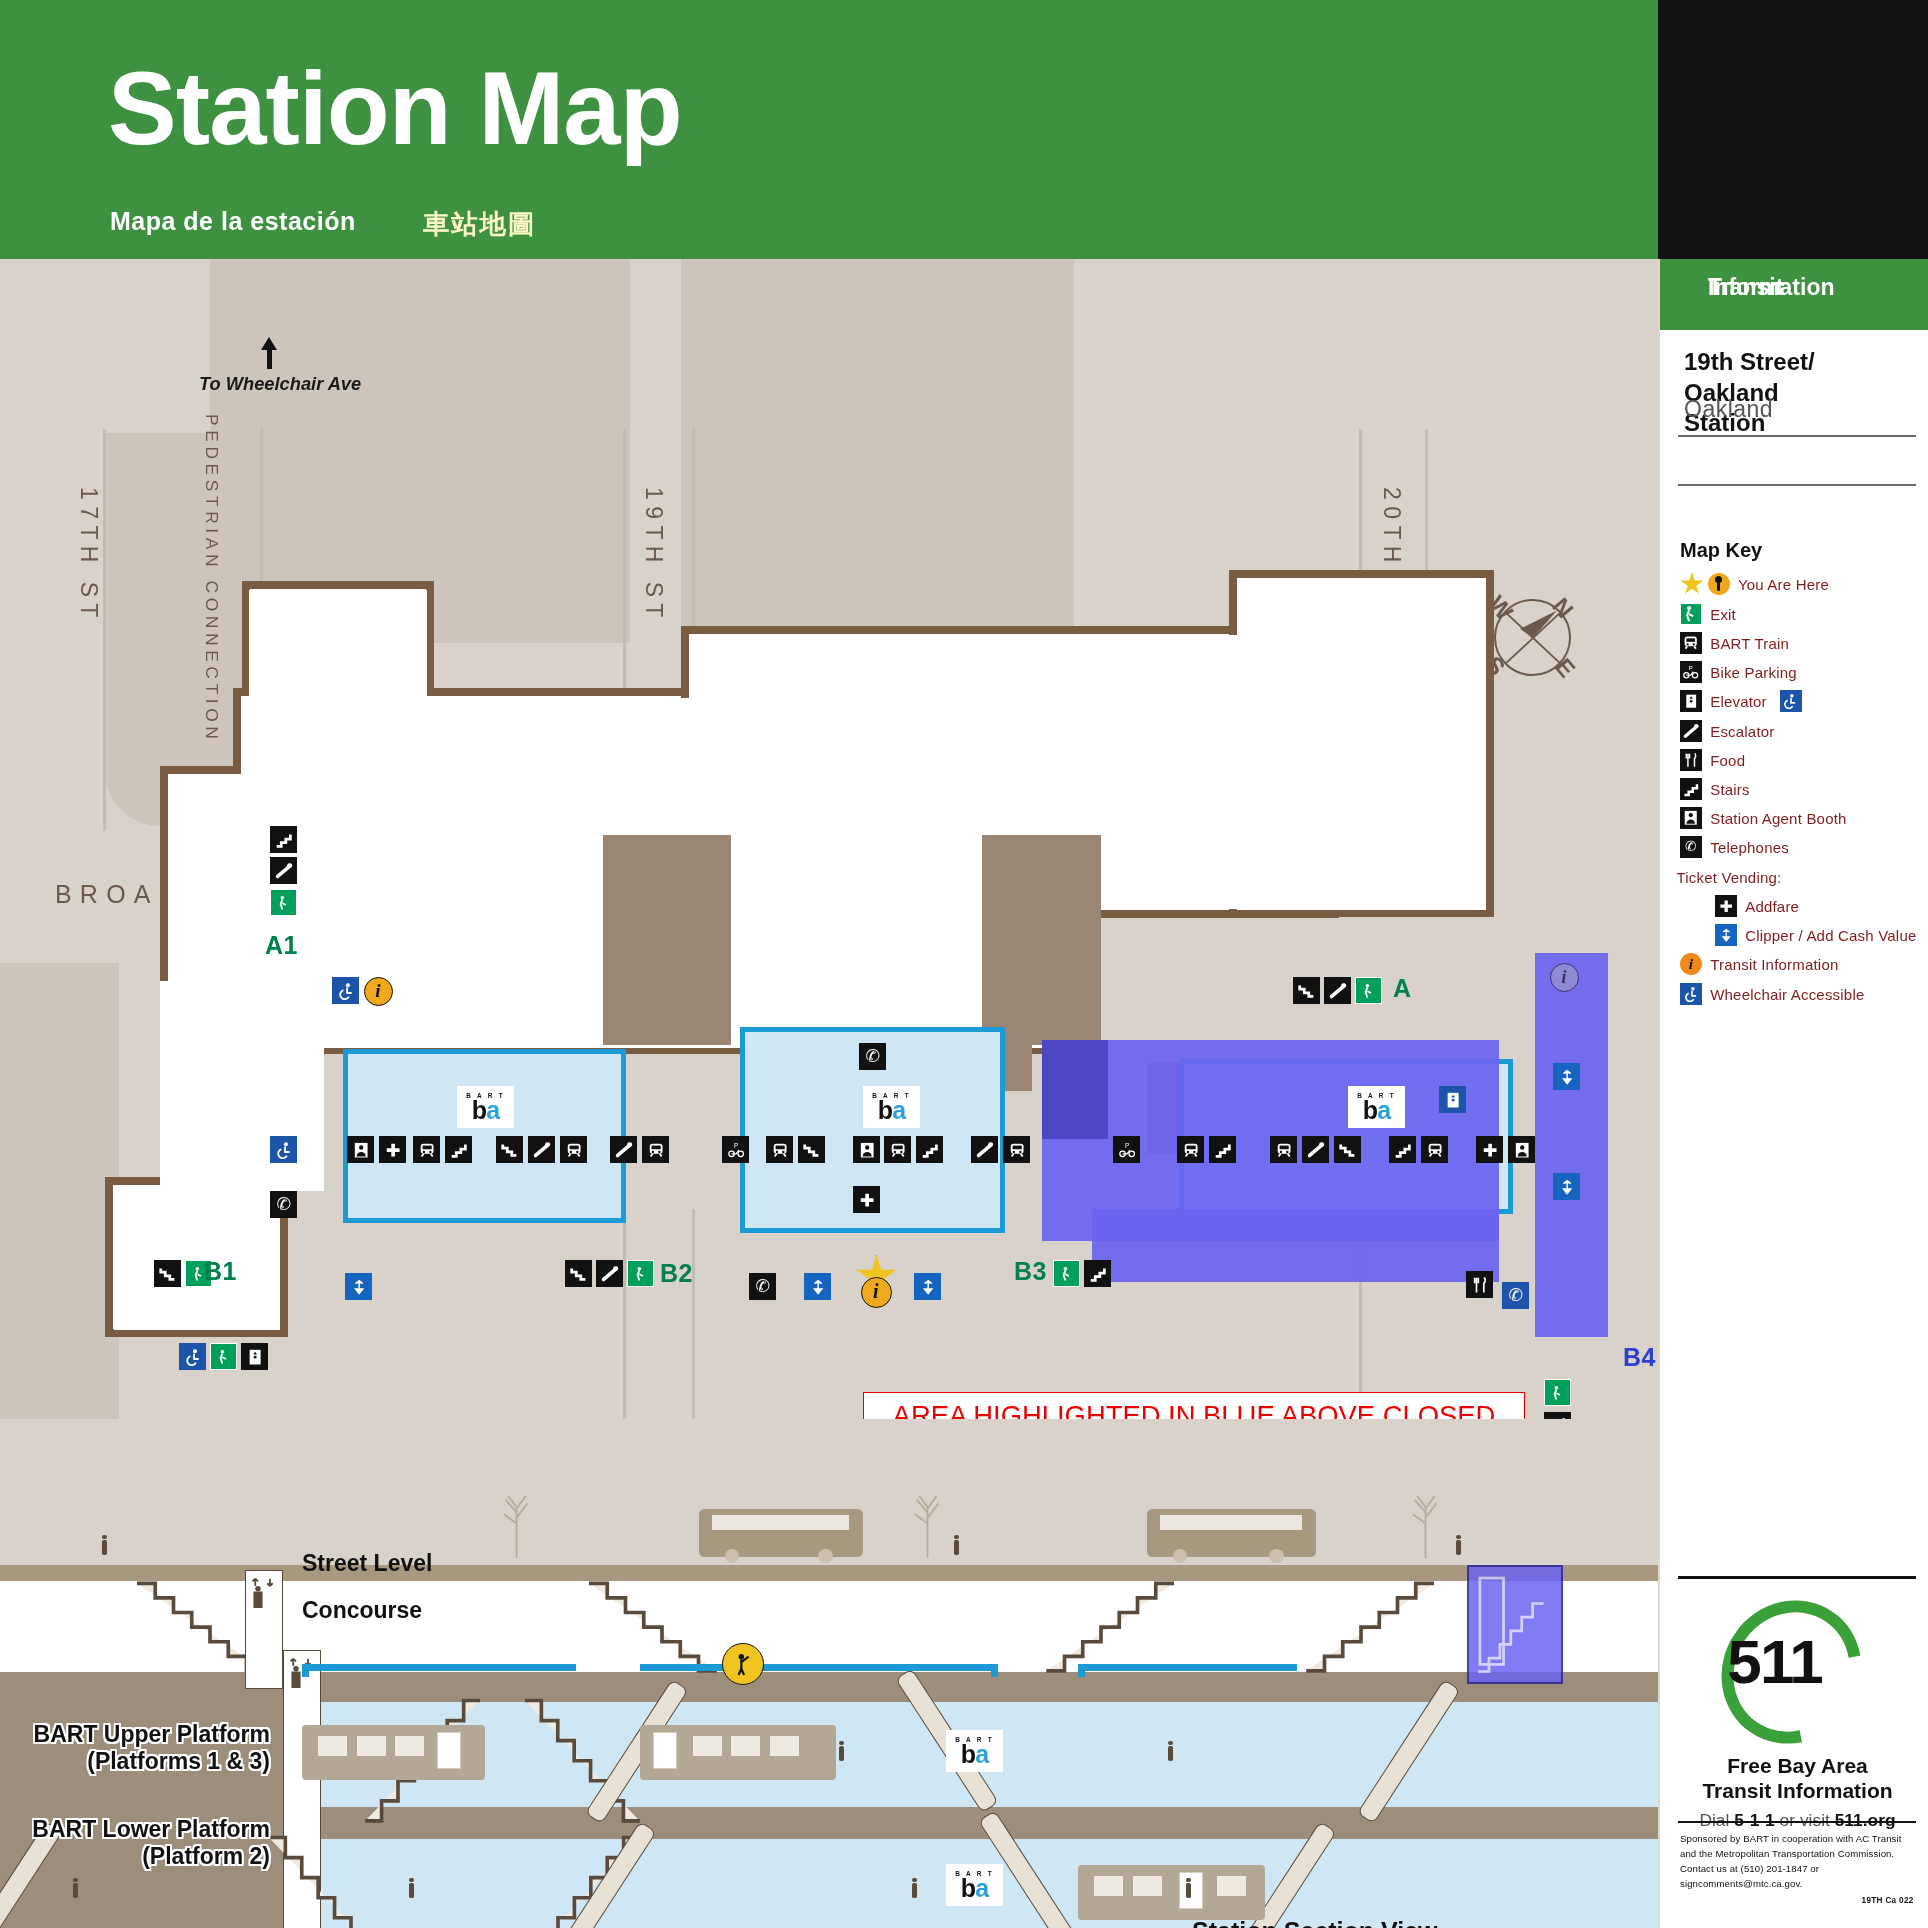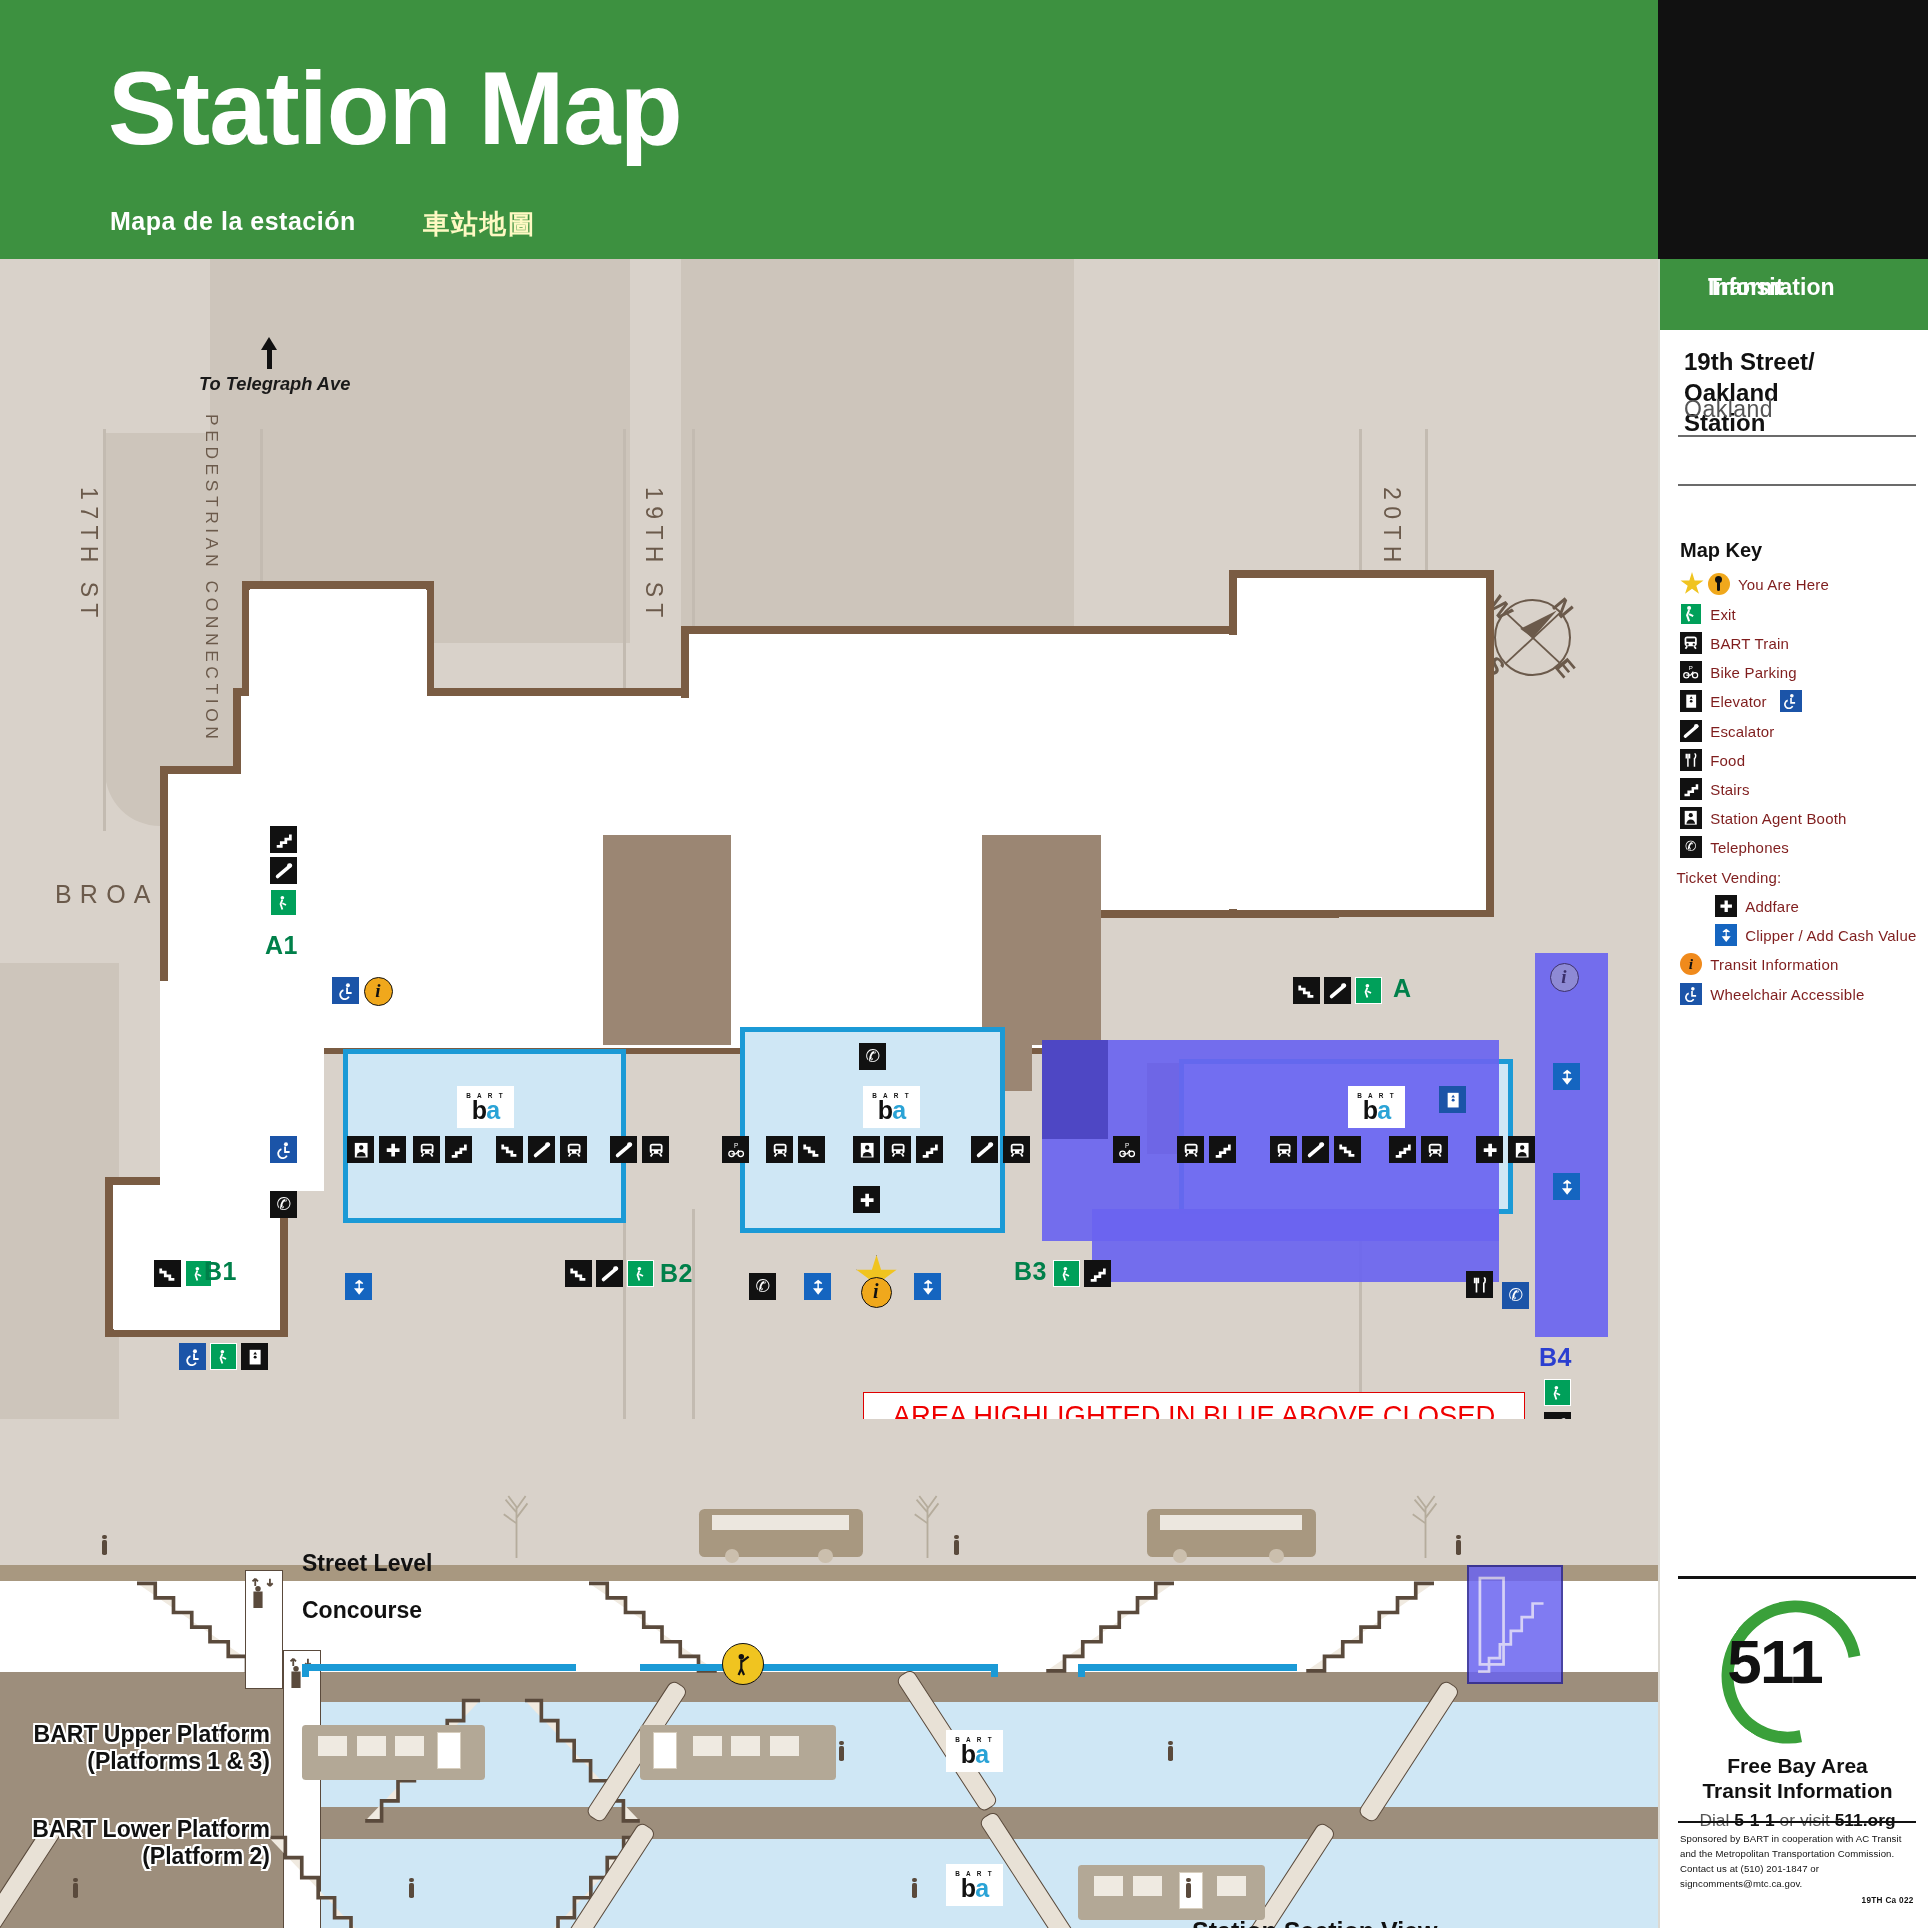--- a/index.html
+++ b/index.html
@@ -340,21 +340,21 @@
     <div class="vline" style="left:1359px;top:978px;height:265px;"></div>
 
     <div class="stlabel" style="left:75px;top:228px;">17TH ST</div>
     <div class="stlabel" style="left:201px;top:155px;font-size:17.4px;letter-spacing:4.6px;">PEDESTRIAN CONNECTION</div>
     <div class="stlabel" style="left:640px;top:228px;">19TH ST</div>
     <div class="stlabel" style="left:1378px;top:228px;">20TH ST</div>
     <div class="stlabel-h" style="left:55px;top:621px;">BROADWAY</div>
 
     <div style="position:absolute;left:261px;top:78px;width:0;height:0;border-left:8.2px solid transparent;border-right:8.2px solid transparent;border-bottom:13.7px solid #111;"></div>
     <div style="position:absolute;left:267px;top:90px;width:4.6px;height:20px;background:#111;"></div>
-    <div class="tolabel" style="left:199px;top:114px;">To Telegraph Ave</div>
+    <div class="tolabel" style="left:199px;top:114px;">To Wheelchair Ave</div>
 
     <div class="compass" style="left:1478px;top:324px;">
       <div class="ring"></div>
       <svg width="110" height="110" style="position:absolute;left:0;top:0;" viewBox="0 0 120 120">
         <line x1="30" y1="32" x2="90" y2="88" stroke="#6b5a4b" stroke-width="2"></line>
         <line x1="30" y1="88" x2="90" y2="32" stroke="#6b5a4b" stroke-width="2"></line>
         <polygon points="60,60 46,50 86,30" fill="#6b5a4b"></polygon>
       </svg>
       <div class="cl" style="left:76px;top:11px;transform:rotate(50deg);">N</div>
       <div class="cl" style="left:79px;top:71px;transform:rotate(50deg);">E</div>
@@ -535,21 +535,21 @@
 
     <div class="chip k" style="left:1466px;top:1012px;">
         <svg width="18.3" height="18.3" viewBox="0 0 20 20">
           <path d="M6 2v7M6 2v16M4 2v6M8 2v6M14 2c2 0 2 5 0 6v10" stroke="#fff" stroke-width="1.8" fill="none"></path>
         </svg>
       </div>
     <div class="chip b" style="left:1502px;top:1023px;">
         <span class="gl">✆</span>
       </div>
 
-    <div class="exitcode blue" style="left:1539px;top:1084px;">B4</div>
+    <div class="exitcode blue" style="left:1623px;top:1084px;">B4</div>
     <div class="chip g" style="left:1544px;top:1120px;">
         <svg width="16.4" height="16.4" viewBox="0 0 18 18">
           <circle cx="7" cy="3" r="2" fill="#fff"></circle>
           <path d="M7 5l-2 5 2 6M7 9l4 2" stroke="#fff" stroke-width="2" fill="none"></path>
         </svg>
       </div>
     <div class="chip k" style="left:1544px;top:1153px;">
         <svg width="20" height="20" viewBox="0 0 22 22">
           <path d="M4 17 L18 5" stroke="#fff" stroke-width="4" fill="none" stroke-linecap="round"></path>
           <circle cx="17" cy="5" r="2.6" fill="#fff"></circle>

